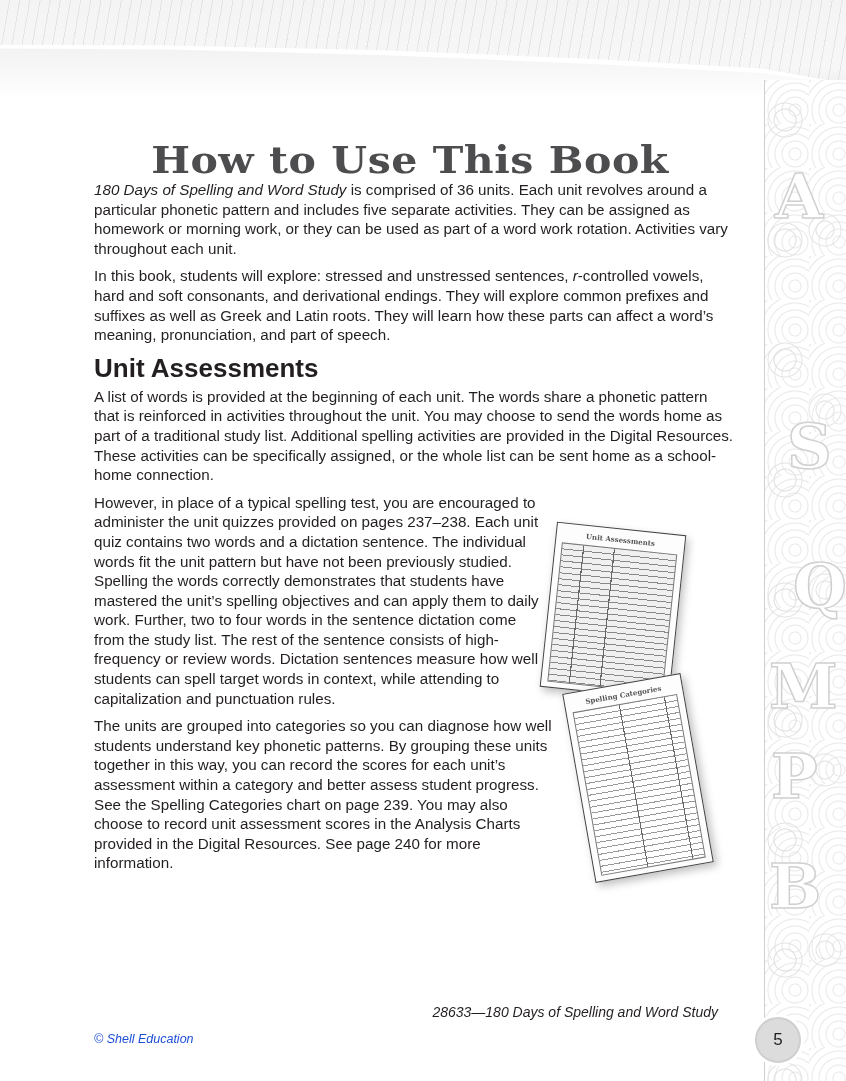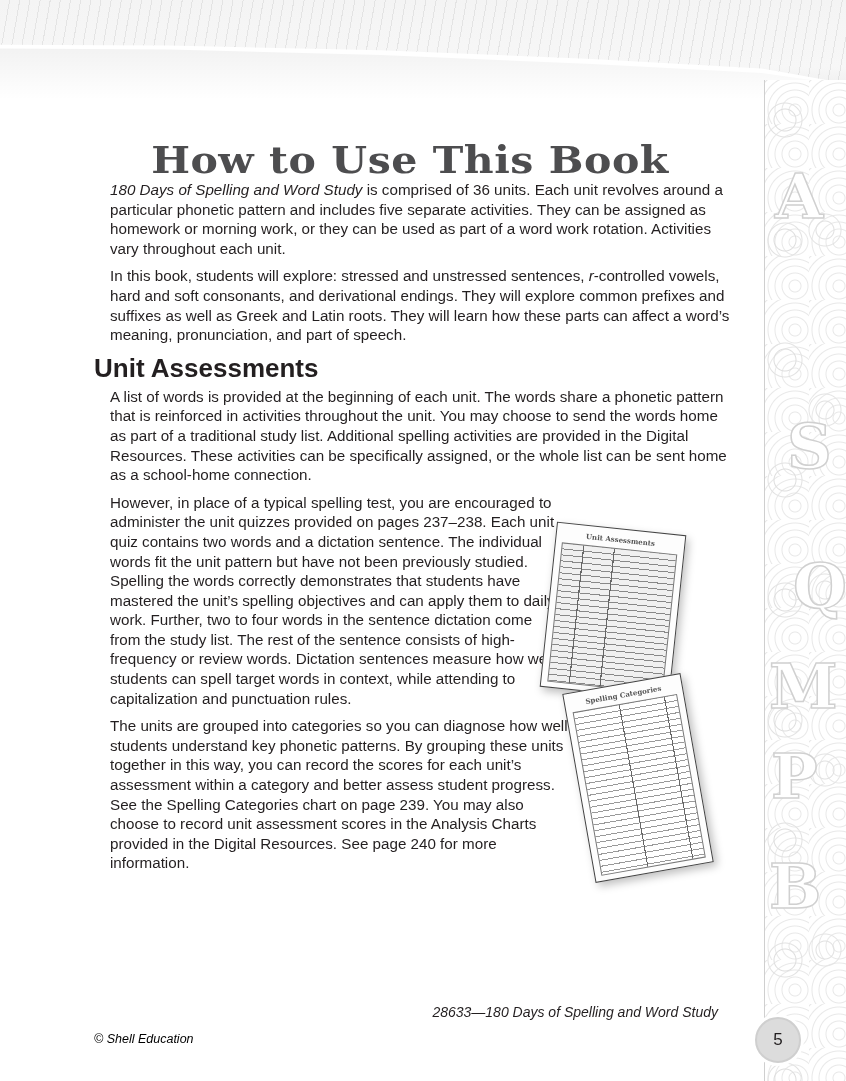--- a/index.html
+++ b/index.html
@@ -42,21 +42,21 @@
     .page-title {
       position: absolute; left: 0; width: 820px; top: 112px; text-align: center;
       font-family: "DejaVu Serif", serif; font-weight: bold; font-size: 38px;
       color: #4d4d4f; letter-spacing: 0.5px;
       transform: scaleX(1.08); transform-origin: 410px 0;
     }
     .content {
       position: absolute; left: 94px; top: 180px; width: 640px;
       font-size: 15.2px; line-height: 19.6px; color: #231f20;
     }
-    .content p { margin: 0 0 8px 16px; }
+    .content p { margin: 0 0 8px 0; }
     .section-heading {
       font-size: 26px; font-weight: bold; color: #231f20; line-height: 30px;
       margin: 8px 0 4px 0;
     }
     .narrow { width: 450px; }
     .figure {
       position: absolute; left: 540px; top: 520px; width: 200px; height: 370px;
     }
     .sheet {
       position: absolute; background: #fdfdfd; border: 1.5px solid #444;
@@ -77,21 +77,21 @@
       background:
         linear-gradient(90deg, transparent 18%, #666 18%, #666 19%, transparent 19%, transparent 45%, #666 45%, #666 46%, transparent 46%),
         repeating-linear-gradient(180deg, #f0f0f0 0px, #f0f0f0 5px, #888 5px, #888 6px);
     }
     .sheet-2 .sheet-rows {
       background:
         linear-gradient(90deg, transparent 44%, #666 44%, #666 45%, transparent 45%, transparent 88%, #666 88%, #666 89%, transparent 89%),
         repeating-linear-gradient(180deg, #ffffff 0px, #ffffff 5px, #999 5px, #999 6px);
     }
     .footer-left {
-      position: absolute; left: 94px; top: 1032px; font-size: 12.5px; font-style: italic; color: #000000;
+      position: absolute; left: 94px; top: 1032px; font-size: 12.5px; font-style: italic; color: #1d4ed8;
     }
     .footer-right {
       position: absolute; right: 128px; top: 1004px; font-size: 14px; font-style: italic; color: #231f20;
     }
     .page-number {
       position: absolute; left: 755px; top: 1017px; width: 42px; height: 42px;
       border-radius: 50%; background: #dcdcdc; border: 2px solid #cfcfcf;
       box-shadow: 0 0 0 3px #ffffff;
       display: flex; align-items: center; justify-content: center;
       font-size: 17px; color: #231f20;

